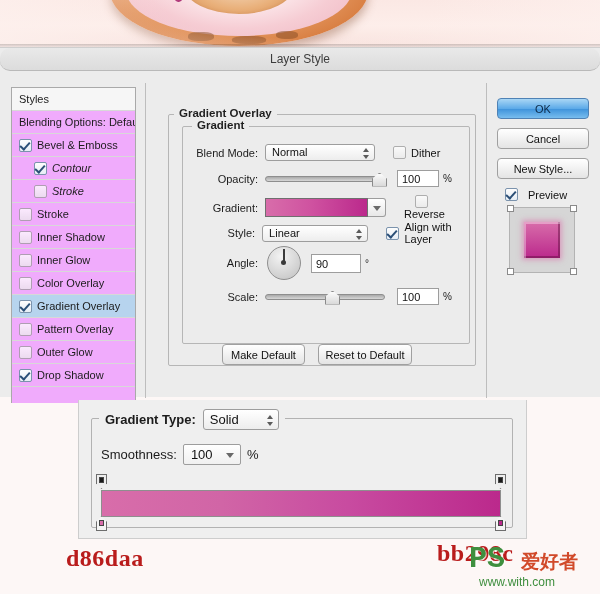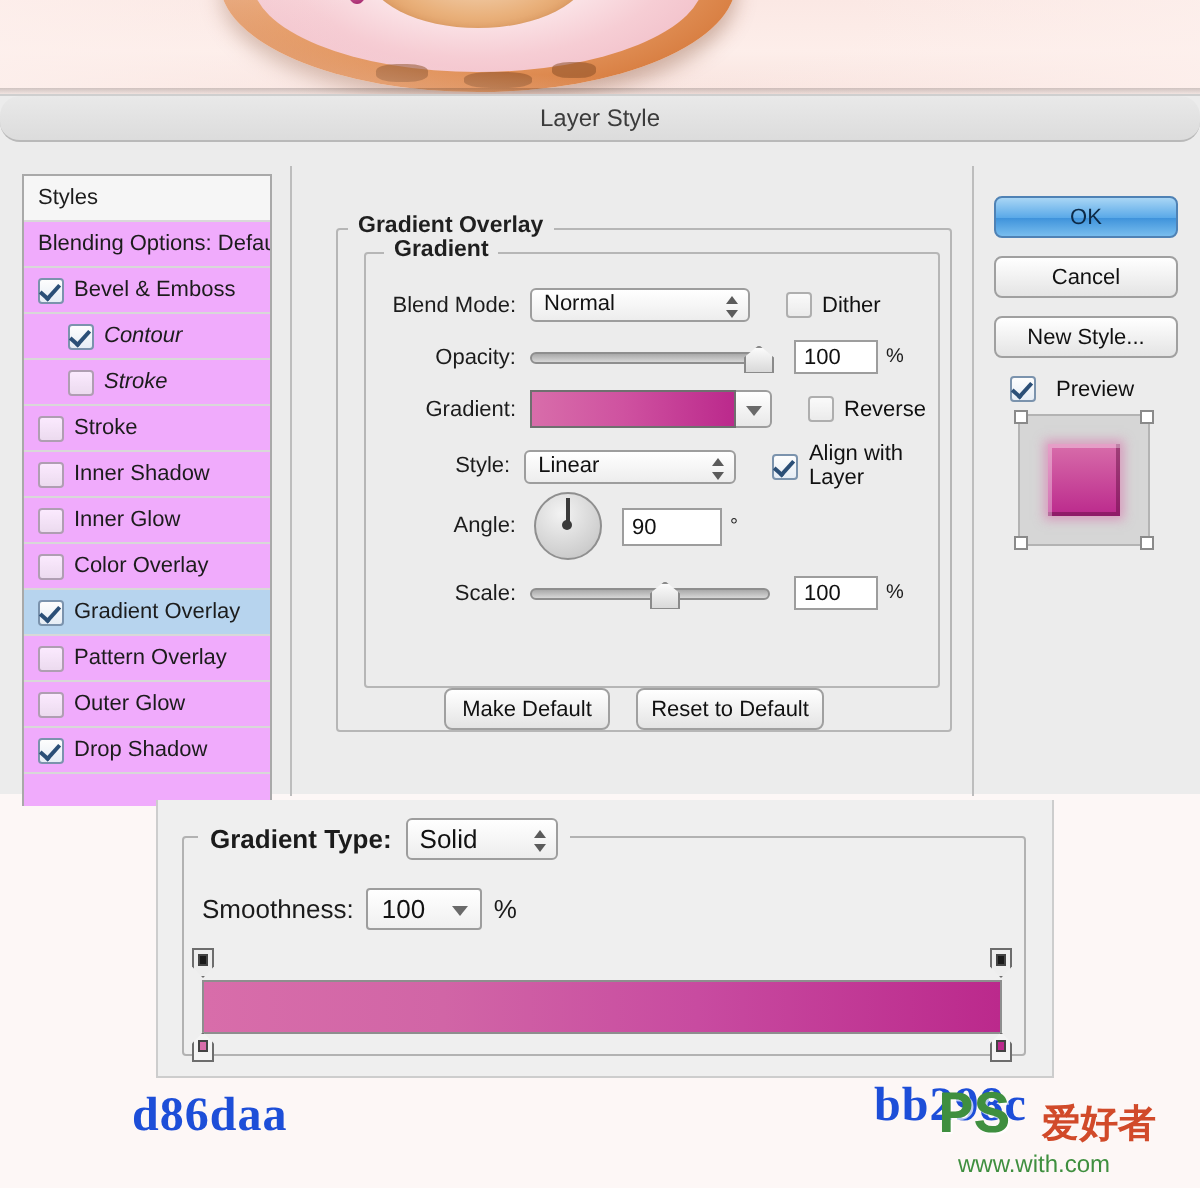--- a/index.html
+++ b/index.html
@@ -251,21 +251,21 @@
   .stop.top .house{
     clip-path:polygon(0% 0%, 100% 0%, 100% 62%, 50% 100%, 0% 62%);
     background:#ededed;
   }
   .stop .chip{position:absolute;left:3px;top:4px;width:5px;height:6px;border:1px solid #444;box-sizing:border-box;}
   .stop.top .chip{background:#1a1a1a;top:3px;}
 
   
   .hexlabel{
     position:absolute;font-family:"Liberation Serif", serif;
-    font-weight:bold;font-size:24px;color:#1d4ed8;letter-spacing:.5px;
+    font-weight:bold;font-size:24px;color:#b91c1c;letter-spacing:.5px;
   }
   .hex-left{left:66px;top:545px;}
   .hex-right{left:437px;top:540px;}
 
   
   .watermark{position:absolute;left:469px;top:545px;width:128px;height:47px;}
   .wm-ps{
     position:absolute;left:0;top:0;font-family:Liberation Mono, monospace;
     font-weight:bold;font-size:30px;color:#3f8f3f;line-height:28px;
     text-shadow:1px 1px 0 rgba(255,255,255,.7);
@@ -399,21 +399,21 @@
         </span>
         <span class="unit">%</span>
       </div>
 
       <div class="fieldrow" style="left:30px;top:91px;">
         <span class="flabel" style="width:68px;">Gradient:</span>
         <span style="display:flex;align-items:stretch;margin-left:7px;">
           <span class="swatch" style="width:103px;height:19px;"></span>
           <span class="swatch-btn"></span>
         </span>
-        <span style="display:flex;align-items:center;margin-left:18px;">
+        <span style="display:flex;align-items:center;margin-left:18px;flex-direction:column;">
           <span class="cb empty"></span>
           <span style="font-size:11px;">Reverse</span>
         </span>
       </div>
 
       <div class="fieldrow" style="left:30px;top:117px;">
         <span class="flabel" style="width:68px;">Style:</span>
         <span class="select" style="width:110px;margin-left:7px;">
           <span>Linear</span>
           <span class="arrows"></span>

